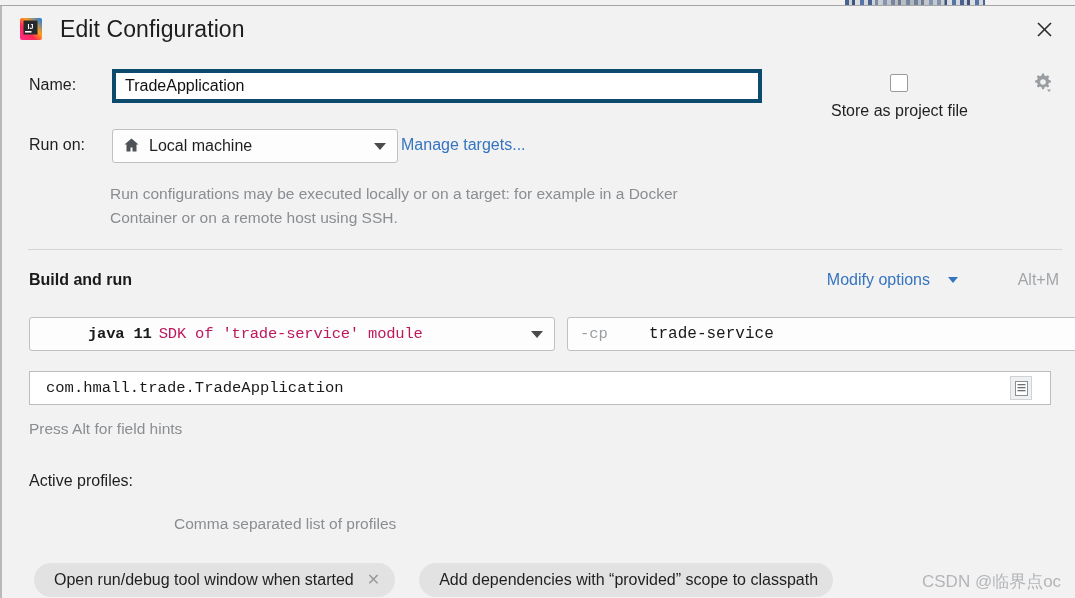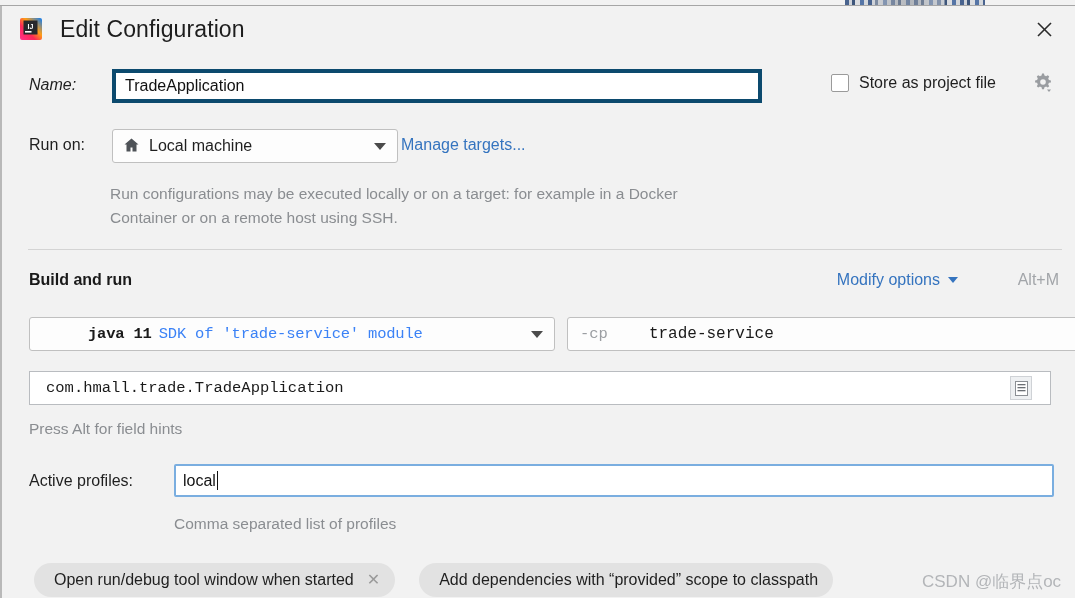--- a/index.html
+++ b/index.html
@@ -58,35 +58,35 @@
     display: flex; align-items: center; justify-content: center;
     cursor: pointer;
   }
 
   
   .row-label {
     position: absolute;
     font-size: 16px; color: #1f1f1f;
   }
 
-  #name-label { left: 27px; top: 70px; font-style: italic; }
+  #name-label { left: 27px; top: 70px; }
   #name-input {
     position: absolute; left: 110px; top: 63px;
     width: 650px; height: 34px;
     background: #ffffff;
     border: 4px solid #0c4a6e;
     padding: 0 9px;
     font-family: "Liberation Sans", sans-serif;
     font-size: 16px; color: #111;
     outline: none;
   }
 
   #store-checkbox-wrap {
     position: absolute; left: 829px; top: 68px;
-    display: flex; gap: 10px;
+    display: flex; align-items: center; gap: 10px; flex-direction: column;
   }
   .cbox {
     width: 18px; height: 18px;
     background: #fff; border: 1px solid #9a9a9a; border-radius: 2px;
     cursor: pointer;
   }
   #store-label { font-size: 16px; color: #1f1f1f; cursor: default; }
   #store-gear { position: absolute; left: 1031px; top: 66px; cursor: pointer; }
 
   #runon-label { left: 27px; top: 130px; }
@@ -123,21 +123,21 @@
     width: 1034px; height: 1px; background: #d4d4d4;
   }
 
   #build-run-title {
     position: absolute; left: 27px; top: 265px;
     font-size: 16px; font-weight: bold; color: #1a1a1a;
   }
   #modify-options {
     position: absolute; right: 117px; top: 265px;
     font-size: 16px; color: #3574bf; cursor: pointer;
-    display: flex; align-items: center; gap: 8px;
+    display: flex; align-items: center; gap: 18px;
   }
   #modify-caret {
     width: 0; height: 0;
     border-left: 5px solid transparent;
     border-right: 5px solid transparent;
     border-top: 6px solid #3574bf;
   }
   #alt-m {
     position: absolute; right: 16px; top: 265px;
     font-size: 16px; color: #a2a5a9;
@@ -146,21 +146,21 @@
   .mono { font-family: "Liberation Mono", monospace; }
 
   #jdk-combo {
     position: absolute; left: 27px; top: 311px;
     width: 526px; height: 34px;
     background: #fdfdfd; border: 1px solid #c0c0c0; border-radius: 3px;
     display: flex; align-items: center; padding: 0 10px; gap: 7px;
     cursor: pointer;
   }
   #jdk-primary { font-size: 15.5px; color: #1a1a1a; font-weight: bold; letter-spacing: -.2px; margin-left: 48px; }
-  #jdk-secondary { font-size: 15.5px; color: #3b82f6; letter-spacing: -.2px; }
+  #jdk-secondary { font-size: 15.5px; color: #be185d; letter-spacing: -.2px; }
 
   #cp-combo {
     position: absolute; left: 565px; top: 311px;
     width: 566px; height: 34px;
     background: #fdfdfd; border: 1px solid #c0c0c0; border-radius: 3px;
     display: flex; align-items: center; padding: 0 12px; gap: 9px;
     cursor: pointer;
   }
   #cp-flag { font-size: 15.5px; color: #9b9ea2; }
   #cp-value { font-size: 16px; color: #1a1a1a; margin-left: 32px; }
@@ -329,24 +329,20 @@
         <rect x="2.5" y="3" width="8" height="1.3" fill="#6b6f74"></rect>
         <rect x="2.5" y="6" width="8" height="1.3" fill="#6b6f74"></rect>
         <rect x="2.5" y="9" width="8" height="1.3" fill="#6b6f74"></rect>
       </svg>
     </span>
   </div>
 
   <div id="field-hints">Press Alt for field hints</div>
 
   <div class="row-label" id="profiles-label">Active profiles:</div>
-  <div id="profiles-input-wrap">
-    <span id="profiles-value">local</span>
-    <span id="caret-bar"></span>
-  </div>
   <div id="profiles-hint">Comma separated list of profiles</div>
 
   <div id="chips">
     <div class="chip">
       <span>Open run/debug tool window when started</span>
       <span class="chip-x">✕</span>
     </div>
     <div class="chip">
       <span>Add dependencies with “provided” scope to classpath</span>
     </div>

